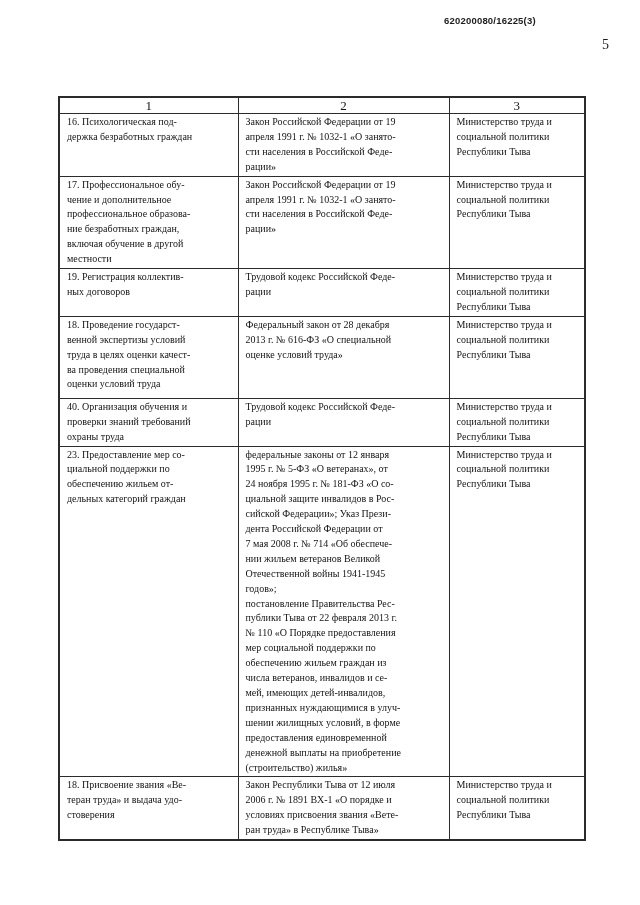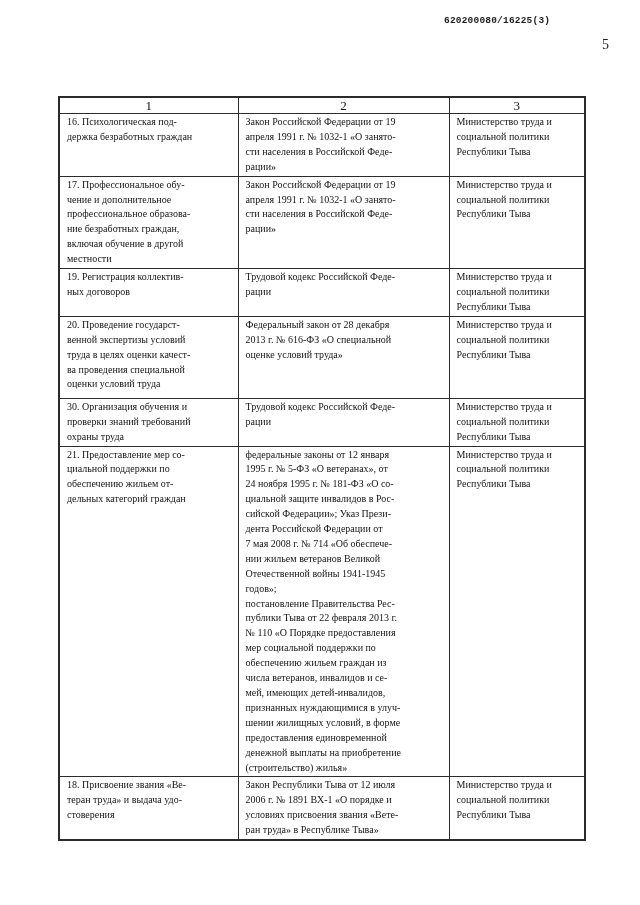--- a/index.html
+++ b/index.html
@@ -12,21 +12,21 @@
     height: 905px;
     position: relative;
     font-family: "Liberation Serif", "DejaVu Serif", serif;
     color: #141414;
     overflow: hidden;
   }
   .doc-code {
     position: absolute;
     top: 15px;
     left: 444px;
-    font-family: Liberation Mono, monospace;
+    font-family: Liberation Sans, sans-serif;
     font-size: 9.5px;
     font-weight: 600;
     letter-spacing: 0.2px;
     color: #1c1c1c;
   }
   .page-number {
     position: absolute;
     top: 37px;
     left: 602px;
     font-size: 14px;
@@ -117,44 +117,44 @@
     <tr style="height:43px">
       <td class="cell">19. Регистрация коллектив-
 ных договоров</td>
       <td class="cell">Трудовой кодекс Российской Феде-
 рации</td>
       <td class="cell">Министерство труда и
 социальной политики
 Республики Тыва</td>
     </tr>
     <tr style="height:82px">
-      <td class="cell">20. Проведение государст-
+      <td class="cell">18. Проведение государст-
 венной экспертизы условий
 труда в целях оценки качест-
 ва проведения специальной
 оценки условий труда</td>
       <td class="cell">Федеральный закон от 28 декабря
 2013 г. № 616-ФЗ «О специальной
 оценке условий труда»</td>
       <td class="cell">Министерство труда и
 социальной политики
 Республики Тыва</td>
     </tr>
     <tr style="height:44px">
-      <td class="cell">30. Организация обучения и
+      <td class="cell">40. Организация обучения и
 проверки знаний требований
 охраны труда</td>
       <td class="cell">Трудовой кодекс Российской Феде-
 рации</td>
       <td class="cell">Министерство труда и
 социальной политики
 Республики Тыва</td>
     </tr>
     <tr style="height:326px">
-      <td class="cell">21. Предоставление мер со-
+      <td class="cell">23. Предоставление мер со-
 циальной поддержки по
 обеспечению жильем от-
 дельных категорий граждан</td>
       <td class="cell">федеральные законы от 12 января
 1995 г. № 5-ФЗ «О ветеранах», от
 24 ноября 1995 г. № 181-ФЗ «О со-
 циальной защите инвалидов в Рос-
 сийской Федерации»; Указ Прези-
 дента Российской Федерации от
 7 мая 2008 г. № 714 «Об обеспече-

